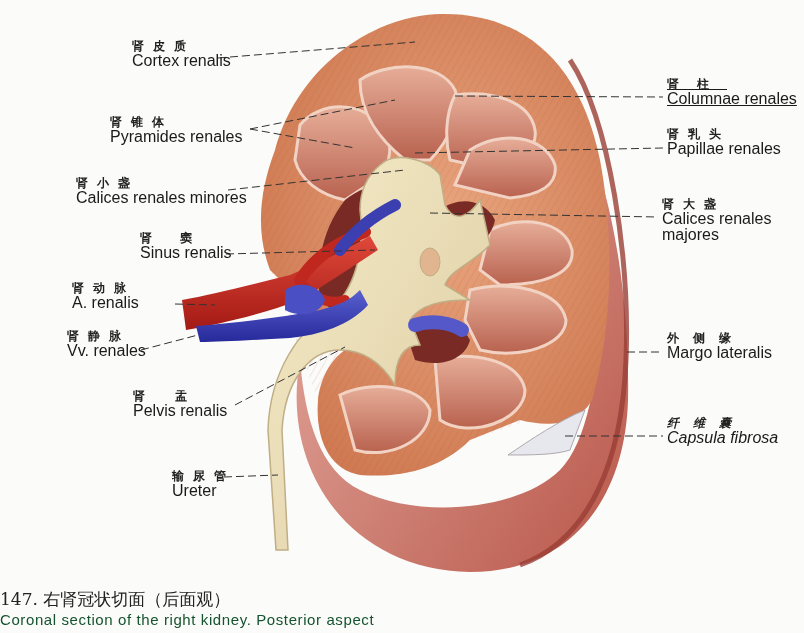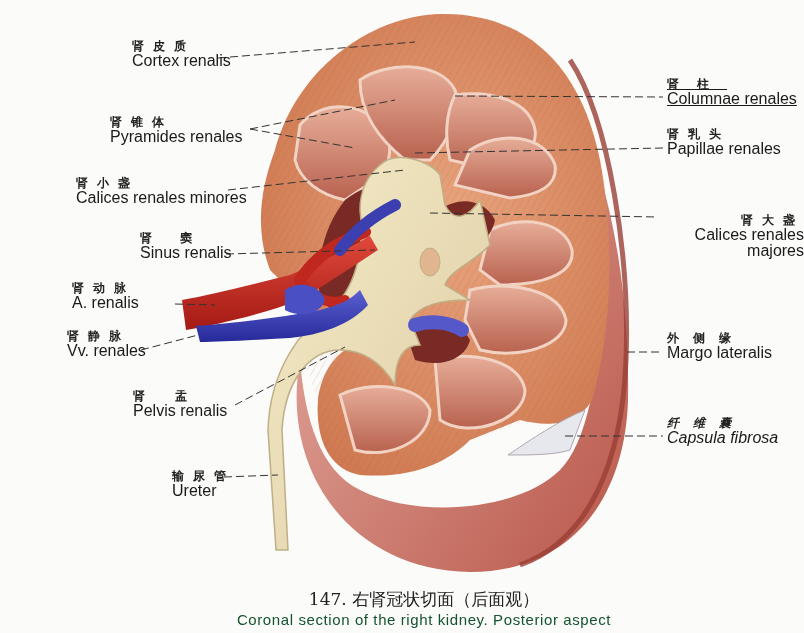--- a/index.html
+++ b/index.html
@@ -10,21 +10,21 @@
       color: #1a1a1a;
       position: relative;
     }
     #figure { position: absolute; left: 0; top: 0; width: 804px; height: 633px; }
     .label { position: absolute; line-height: 1.05; }
     .label .zh {
       display: block; font-family: "DejaVu Serif", serif; font-size: 12px;
       letter-spacing: 9px; font-weight: bold; color: #222;
     }
     .label .la { display: block; font-size: 16px; color: #1a1a1a; }
-    .caption { position: absolute; left: 0; width: 760px; text-align: center; top: 588px; margin-left: 44px; }
+    .caption { position: absolute; left: 0; width: 760px; top: 588px; }
     .caption .num { font-family: "DejaVu Serif", serif; font-size: 17px; color: #222; }
     .caption .en { font-size: 15px; color: #14532d; margin-top: 0px; letter-spacing: 0.6px; }
   </style>
 </head>
 <body>
 
 <svg id="figure" viewBox="0 0 804 633" xmlns="http://www.w3.org/2000/svg">
   <defs>
     <radialGradient id="cortexG" cx="0.55" cy="0.45" r="0.6">
       <stop offset="0" stop-color="#e8a57e"></stop>
@@ -142,21 +142,21 @@
   <span class="la">Ureter</span>
 </div>
 <div class="label" style="left:667px; top:78px;text-decoration:underline;">
   <span class="zh" style="letter-spacing:18px">肾柱</span>
   <span class="la">Columnae renales</span>
 </div>
 <div class="label" style="left:667px; top:128px;">
   <span class="zh">肾乳头</span>
   <span class="la">Papillae renales</span>
 </div>
-<div class="label" style="left:662px; top:214px;text-align:right;">
+<div class="label" style="left:662px; top:198px;">
   <span class="zh">肾大盏</span>
   <span class="la">Calices renales majores</span>
 </div>
 <div class="label" style="left:667px; top:332px;">
   <span class="zh" style="letter-spacing:14px">外侧缘</span>
   <span class="la">Margo lateralis</span>
 </div>
 <div class="label" style="left:667px; top:417px;font-style:italic;">
   <span class="zh" style="letter-spacing:14px">纤维囊</span>
   <span class="la">Capsula fibrosa</span>

